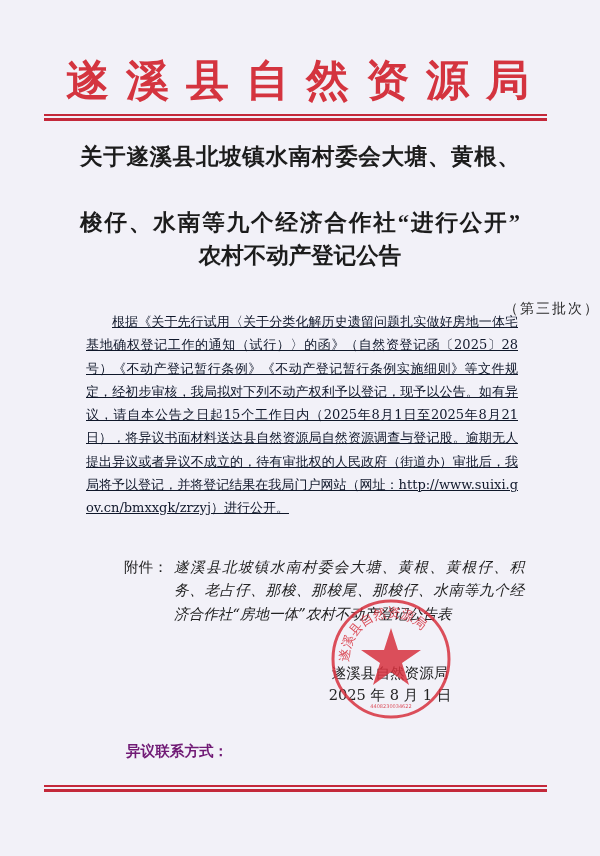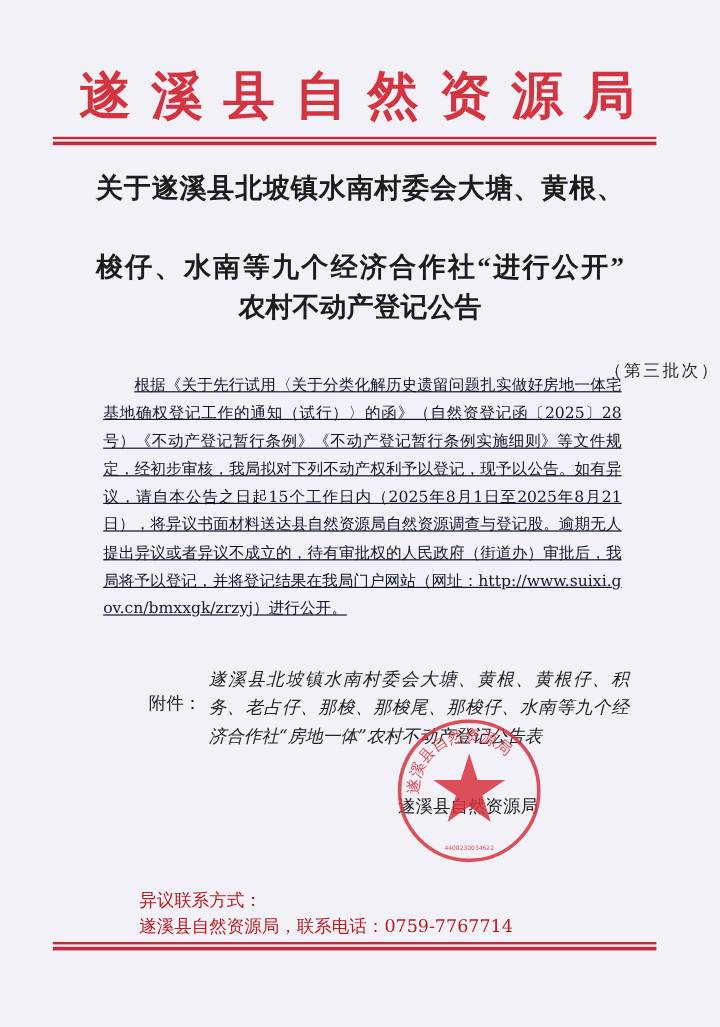--- a/index.html
+++ b/index.html
@@ -52,35 +52,35 @@
     text-indent: 2em;
     word-break: break-all;
     text-decoration: underline;
   }
 
   .attachment {
     position: absolute; left: 124px; top: 555px; width: 400px;
     font-size: 14.6px; line-height: 23.3px; color: #222;
     display: flex;
   }
-  .attachment .label { flex: 0 0 50px; white-space: nowrap; margin-top: 20px; }
+  .attachment .label { flex: 0 0 50px; white-space: nowrap; }
   .attachment .content { flex: 1; text-align: justify; word-break: break-all; font-style: italic; }
 
   .signature {
     position: absolute; left: 300px; top: 662px; width: 180px; text-align: center;
     font-size: 14.6px; line-height: 22px; color: #222; z-index: 2;
   }
   .seal {
     position: absolute; left: 330px; top: 598px; width: 122px; height: 122px;
     z-index: 3; opacity: 0.85; pointer-events: none;
   }
 
   .contact {
-    position: absolute; left: 116px; top: 740px; width: 400px;
-    font-size: 14.6px; line-height: 22px; color: #b91c1c;
+    position: absolute; left: 126px; top: 740px; width: 400px;
+    font-size: 14.6px; line-height: 22px; color: #701a75; font-weight: bold;
   }
 </style>
 </head>
 <body>
 
 <div class="page">
 
   <div class="masthead">遂溪县自然资源局</div>
 
   <div class="rule rule-top">
@@ -99,37 +99,37 @@
 
   <div class="body-text">根据《关于先行试用〈关于分类化解历史遗留问题扎实做好房地一体宅基地确权登记工作的通知（试行）〉的函》（自然资登记函〔2025〕28号）《不动产登记暂行条例》《不动产登记暂行条例实施细则》等文件规定，经初步审核，我局拟对下列不动产权利予以登记，现予以公告。如有异议，请自本公告之日起15个工作日内（2025年8月1日至2025年8月21日），将异议书面材料送达县自然资源局自然资源调查与登记股。逾期无人提出异议或者异议不成立的，待有审批权的人民政府（街道办）审批后，我局将予以登记，并将登记结果在我局门户网站（网址：http://www.suixi.gov.cn/bmxxgk/zrzyj）进行公开。</div>
 
   <div class="attachment">
     <span class="label">附件：</span>
     <span class="content">遂溪县北坡镇水南村委会大塘、黄根、黄根仔、积务、老占仔、那梭、那梭尾、那梭仔、水南等九个经济合作社“房地一体”农村不动产登记公告表</span>
   </div>
 
   <div class="signature">
     <div>遂溪县自然资源局</div>
+    <div>2025 年 8 月 1 日</div>
   </div>
 
   <svg class="seal" viewBox="0 0 122 122">
     <circle cx="61" cy="61" r="58" fill="none" stroke="#d8323f" stroke-width="3"></circle>
     <polygon points="61,30 68,52 91,52 72,65 79,87 61,74 43,87 50,65 31,52 54,52" fill="#d8323f"></polygon>
     <defs>
       <path id="sealArc" d="M 20 70 A 42 42 0 1 1 102 70"></path>
     </defs>
     <text font-size="13" fill="#d8323f" font-family="DejaVu Serif, serif">
       <textPath href="#sealArc" startOffset="4%">遂溪县自然资源局</textPath>
     </text>
     <text x="61" y="110" font-size="5" fill="#d8323f" text-anchor="middle" font-family="DejaVu Sans, sans-serif">4408230034622</text>
   </svg>
 
   <div class="contact">
     <div>异议联系方式：</div>
-    <div>遂溪县自然资源局，联系电话：0759-7767714</div>
   </div>
 
   <div class="rule rule-bottom">
     <div class="l1"></div>
       <div class="l2"></div>
   </div>
 
 </div>
 
 </body></html>

